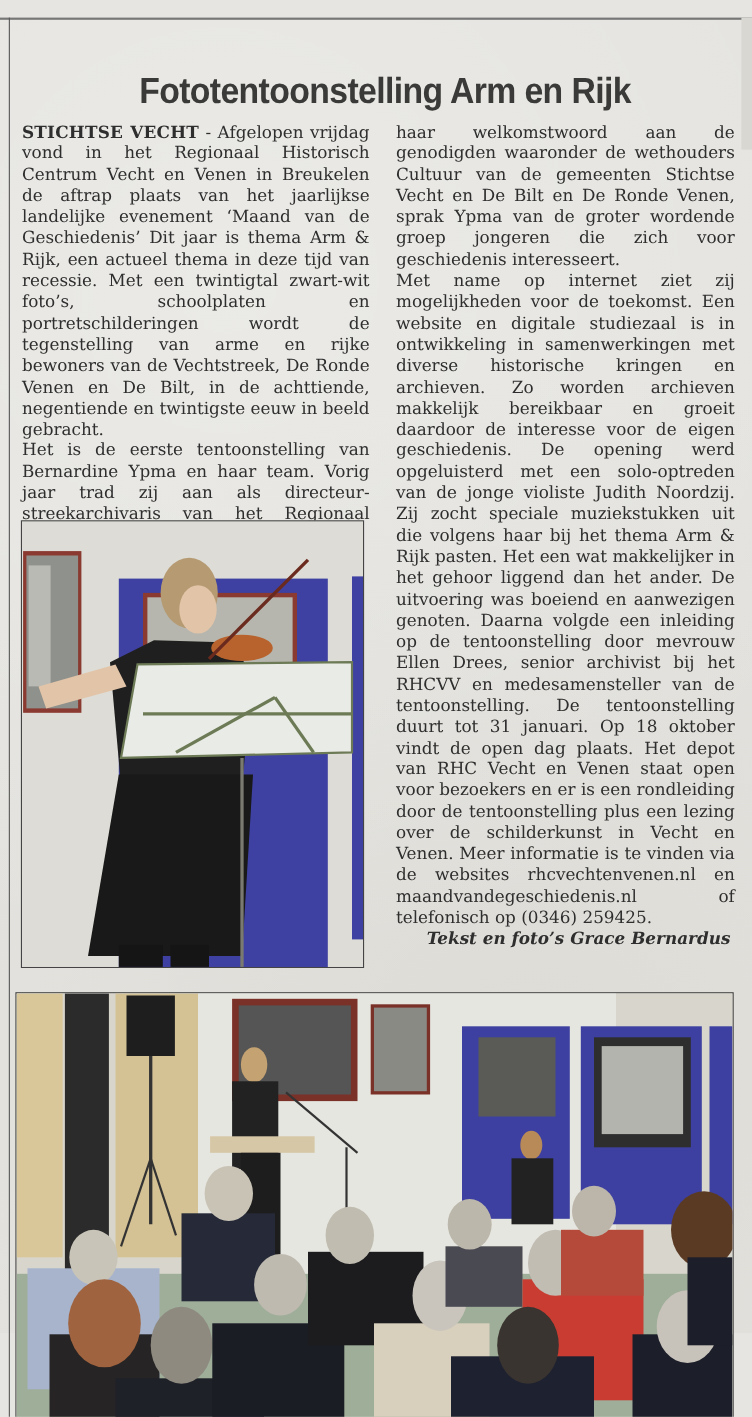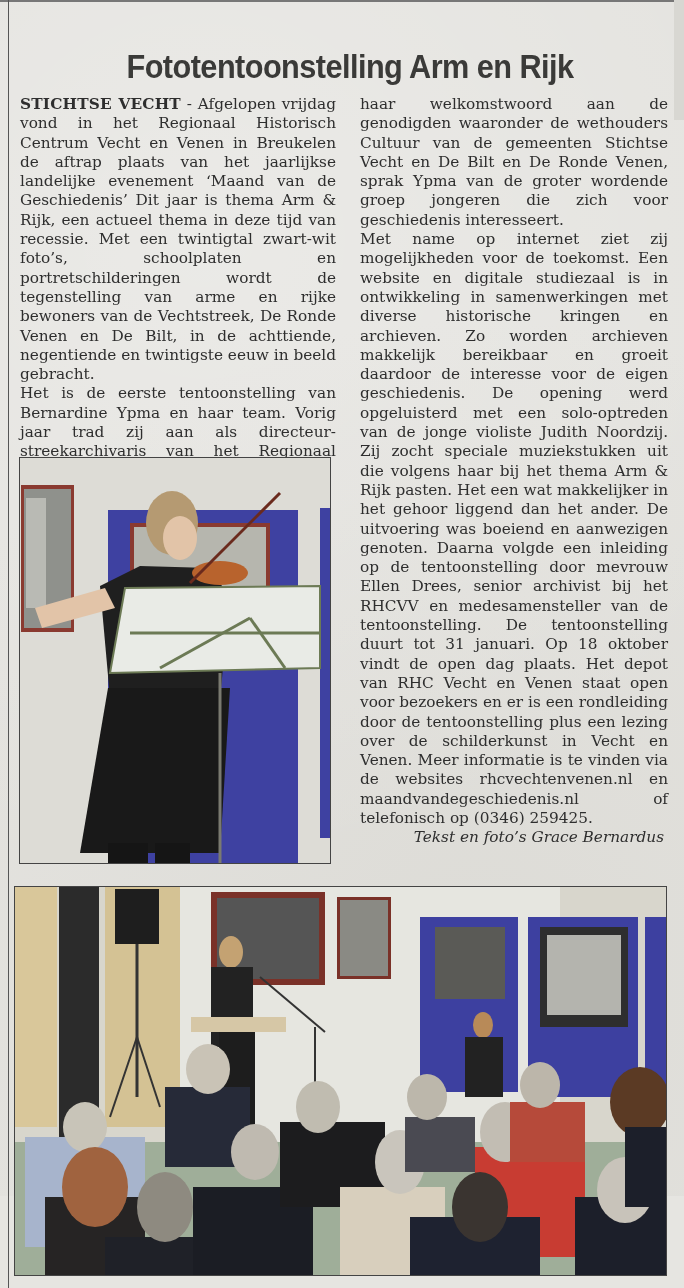--- a/index.html
+++ b/index.html
@@ -4,21 +4,21 @@
 <style>
   html, body { margin:0; padding:0; }
   body {
     width:684px; height:1288px; overflow:hidden;
     background:#e6e5e1;
     position:relative;
     font-family:"DejaVu Serif", serif;
     color:#2a2a2a;
   }
   .page {
-    position:absolute; left:0; top:0; width:684px; height:1196px;
+    position:absolute; left:0; top:16px; width:684px; height:1196px;
     background:
       radial-gradient(circle at 30% 20%, rgba(255,255,255,0.25), transparent 60%),
       radial-gradient(circle at 70% 80%, rgba(200,198,190,0.25), transparent 60%),
       #e4e3df;
   }
   .left-rule { position:absolute; left:8px; top:0; width:1px; height:1288px; background:#555; }
   .top-strip { position:absolute; left:0; top:0; width:684px; height:2px; background:#777; }
   .right-bleed { position:absolute; right:0; top:0; width:10px; height:120px; background:#d8d7d2; }
 
   .headline {
@@ -30,21 +30,21 @@
 
   .col {
     position:absolute; font-size:15.3px; line-height:19.3px; text-align:justify;
     color:#2e2e2e;
   }
   .col p { margin:0; }
   .col-left { left:20px; top:95px; width:316px; }
   .col-right { left:360px; top:95px; width:308px; }
   .dateline { font-weight:bold; letter-spacing:0.2px; }
   .subhead { font-weight:bold; margin-top:19px !important; font-size:15.5px; }
-  .credit { text-align:right; font-style:italic; font-weight:normal; padding-right:4px; }
+  .credit { text-align:right; font-style:italic; font-weight:bold; padding-right:4px; }
 
   .photo {
     position:absolute; border:1px solid #444; overflow:hidden;
   }
   .photo-violinist { left:19px; top:457px; width:310px; height:405px; background:#dcdcd6; }
   .photo-audience { left:14px; top:886px; width:651px; height:388px; background:#dad9d2; }
   .caption-hidden { position:absolute; width:1px; height:1px; overflow:hidden; clip:rect(0 0 0 0); }
 </style>
 </head>
 <body>

